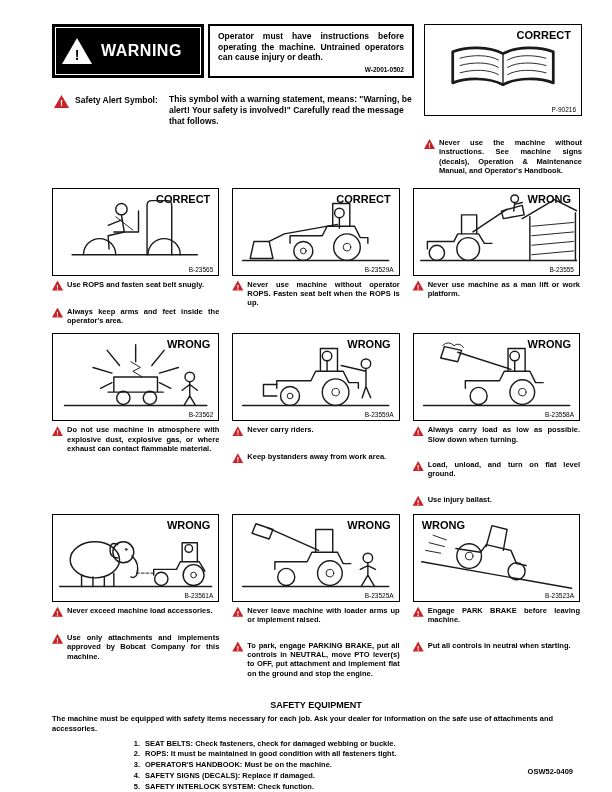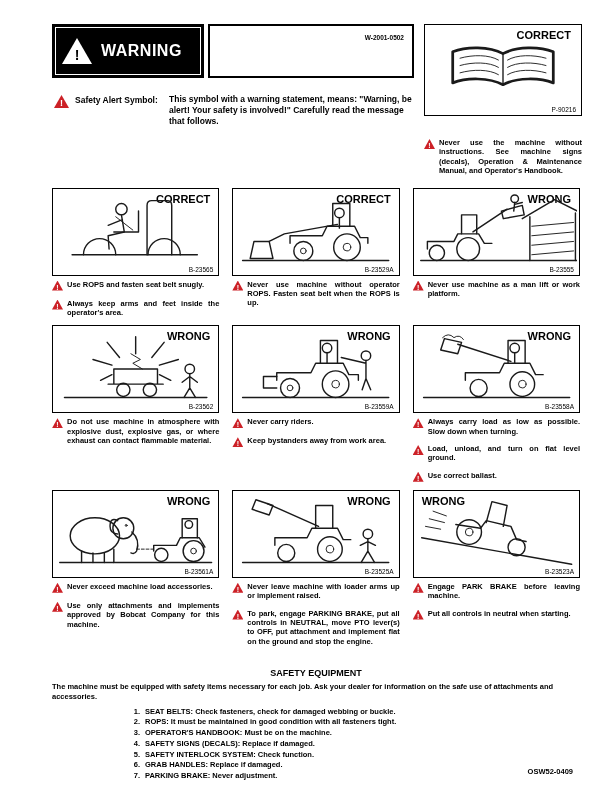--- a/index.html
+++ b/index.html
@@ -61,21 +61,21 @@
   .wtext { font-weight:bold; font-size:7.5px; line-height:1.25; text-align:justify; flex:1; }
 
   
   .grid { display:grid; grid-template-columns:1fr 1fr 1fr; column-gap:13px; row-gap:8px; margin-top:12px; }
   .cell {}
   .pbox { position:relative; border:1.5px solid #000; height:88px; box-sizing:border-box; overflow:hidden; }
   .plabel { position:absolute; top:4px; right:8px; font-weight:bold; font-size:11px; background:rgba(255,255,255,.8); }
   .plabel.left { left:8px; right:auto; }
   .pcode { position:absolute; bottom:2px; right:5px; font-size:6.5px; background:rgba(255,255,255,.8); }
   .illus { position:absolute; left:2px; top:4px; width:calc(100% - 4px); height:calc(100% - 10px); }
-  .warnlist { margin-top:4px; display:flex; flex-direction:column; gap:8px; }
+  .warnlist { margin-top:4px; display:flex; flex-direction:column; gap:16px; }
 
   svg .ln { fill:none; stroke:#1a1a1a; stroke-width:1.5; stroke-linecap:round; stroke-linejoin:round; }
   svg .thin { stroke-width:1; }
   svg .thick { stroke-width:3; }
 
   
   .se { margin-top:22px; }
   .se-heading { text-align:center; font-weight:bold; font-size:9px; margin-bottom:4px; }
   .se-intro { font-weight:bold; font-size:7.5px; line-height:1.3; }
   .se-list { margin:5px 0 0 78px; display:flex; flex-direction:column; gap:1px; }
@@ -91,20 +91,21 @@
 
 
   <div class="top">
     <div class="top-left">
       <div class="banner-row">
         <div class="warning-box">
           <span class="warn-tri-big">!</span>
           <span class="warning-label">WARNING</span>
         </div>
         <div class="operator-box">
+          <span>Operator must have instructions before operating the machine. Untrained operators can cause injury or death.</span>
           <span class="operator-code">W-2001-0502</span>
         </div>
       </div>
       <div class="alert-row">
         <span class="tri tri-lg">!</span>
         <span class="alert-label">Safety Alert Symbol:</span>
         <span class="alert-text">This symbol with a warning statement, means: "Warning, be alert! Your safety is involved!" Carefully read the message that follows.</span>
       </div>
     </div>
 
@@ -283,21 +284,21 @@
         <div class="warn">
             <span class="tri">!</span>
             <span class="wtext">Always carry load as low as possible. Slow down when turning.</span>
           </div>
         <div class="warn">
             <span class="tri">!</span>
             <span class="wtext">Load, unload, and turn on flat level ground.</span>
           </div>
         <div class="warn">
             <span class="tri">!</span>
-            <span class="wtext">Use correct ballast.</span>
+            <span class="wtext">Use injury ballast.</span>
           </div>
       </div>
     </div>
 
     <div class="cell">
       <div class="pbox">
         <span class="plabel">WRONG</span>
         <svg class="illus" viewBox="0 0 170 78">
           <path class="ln" d="M5 70 L165 70"></path>
           <ellipse class="ln" cx="42" cy="42" rx="26" ry="19"></ellipse>

